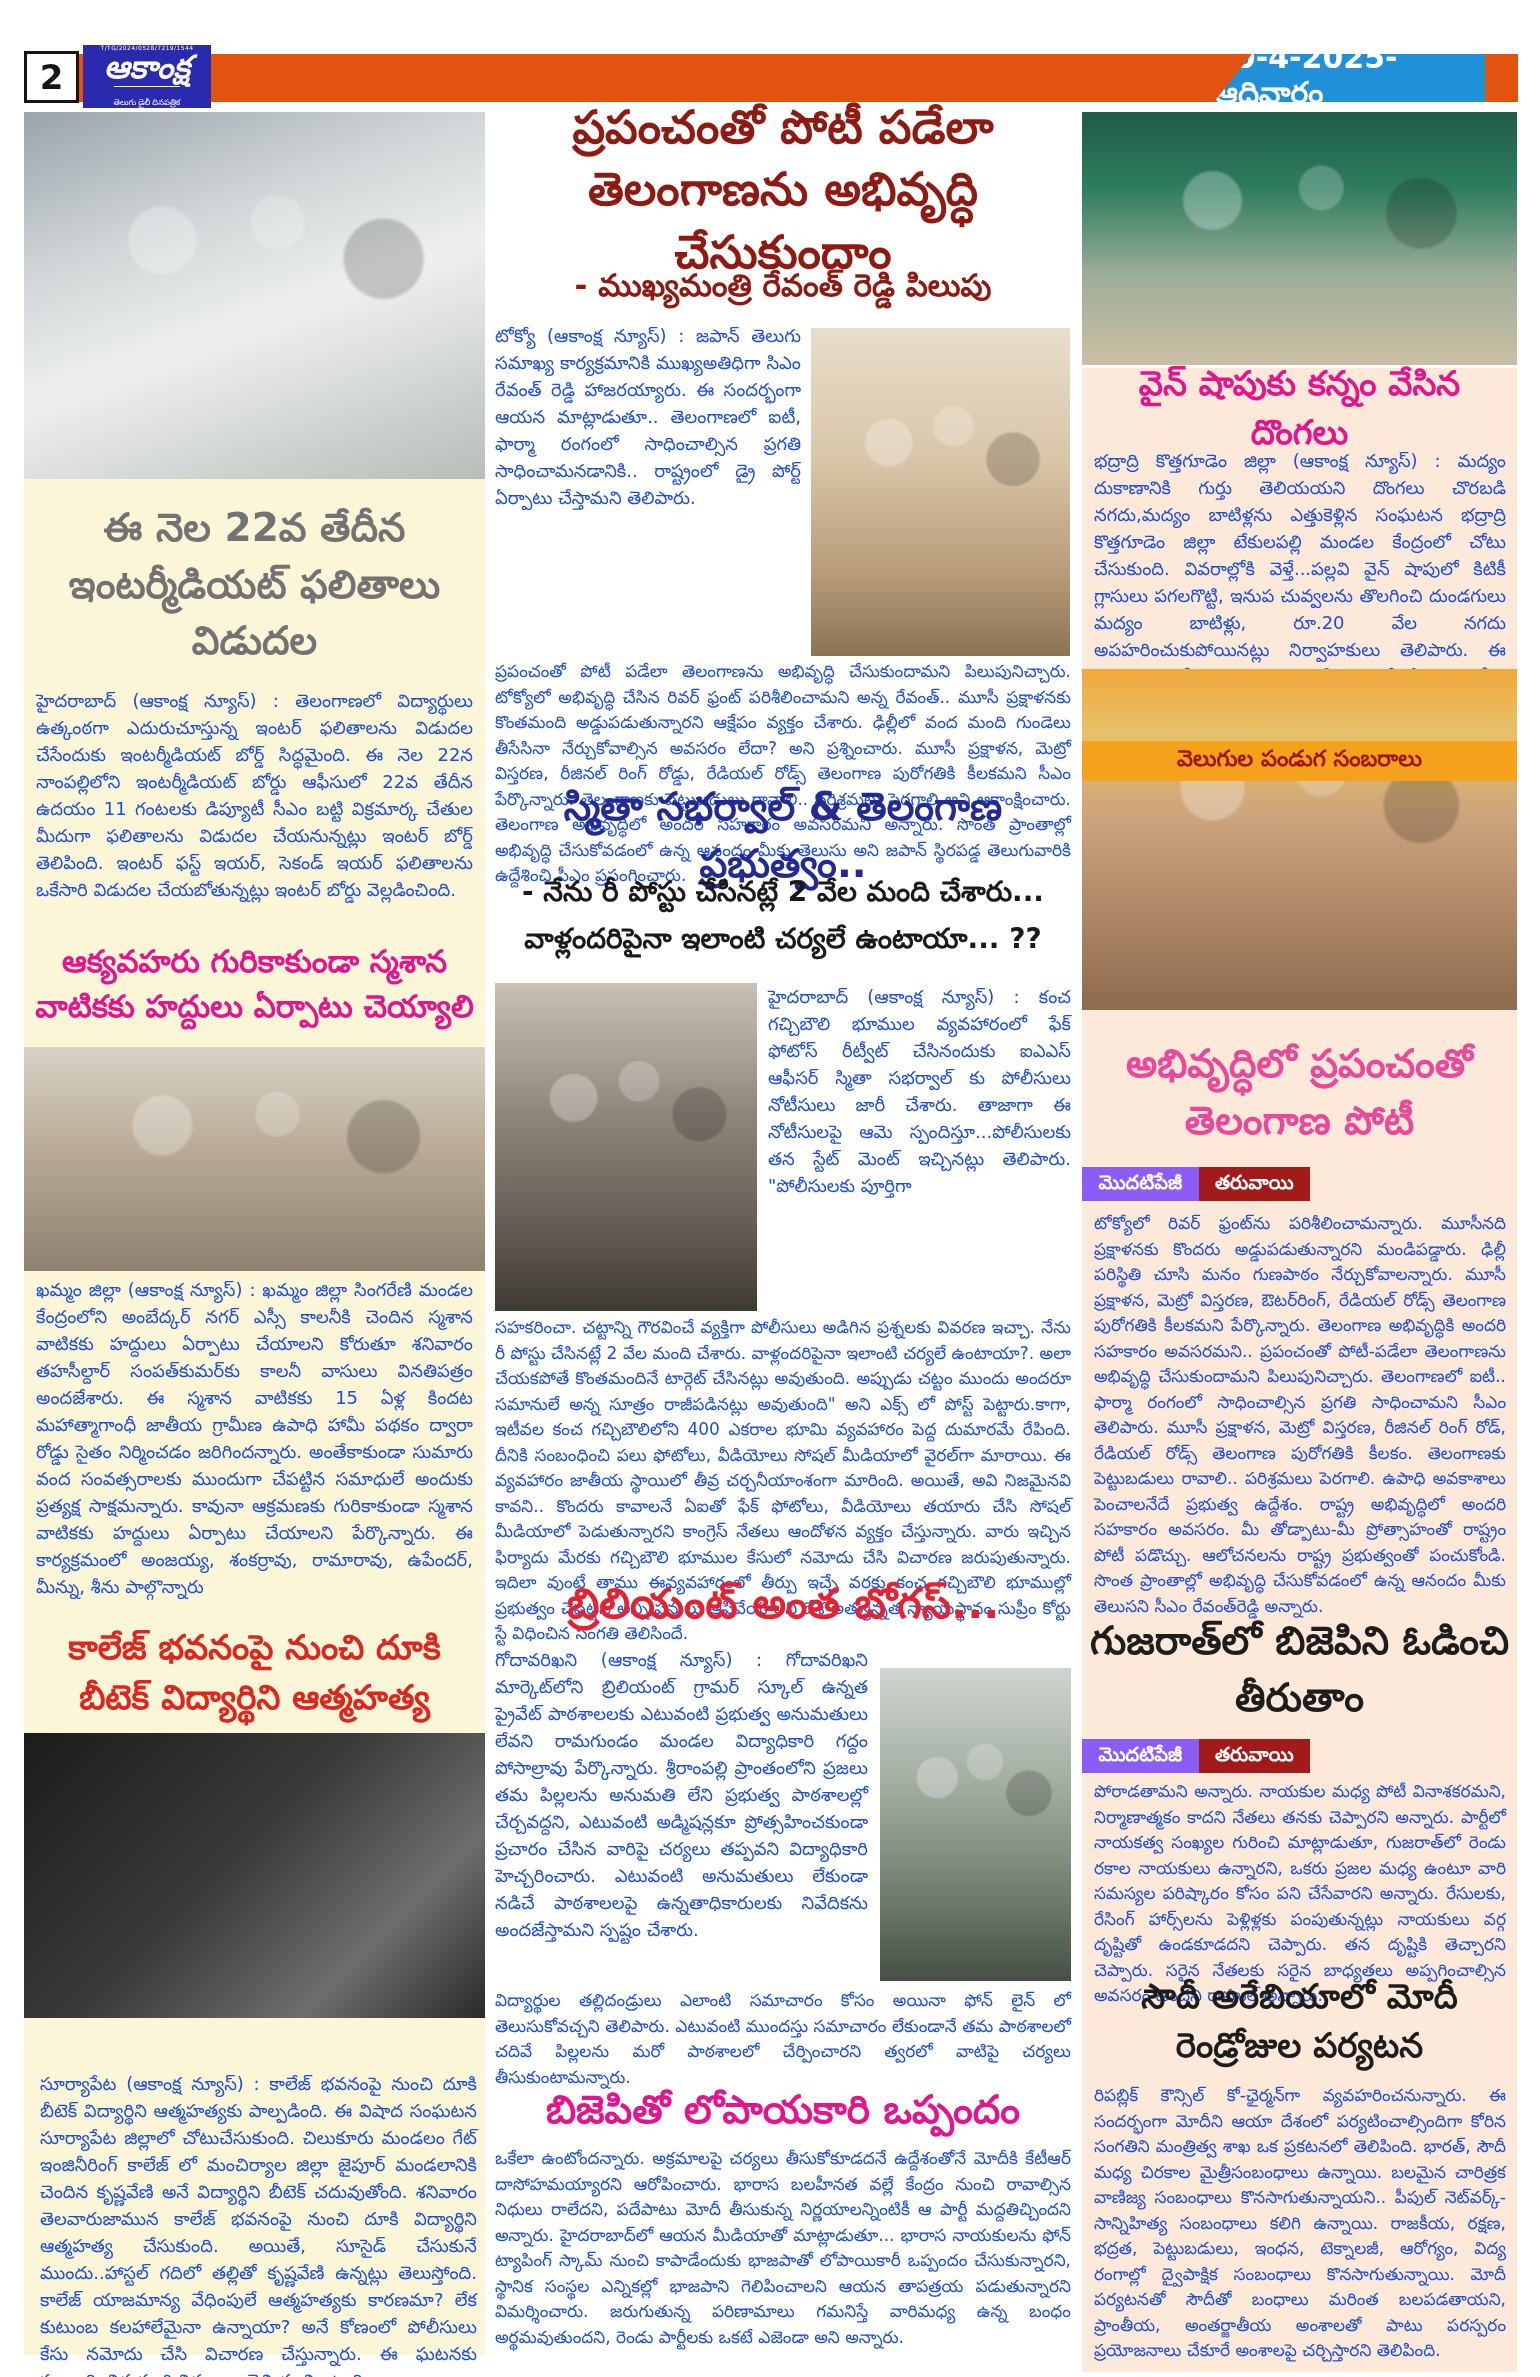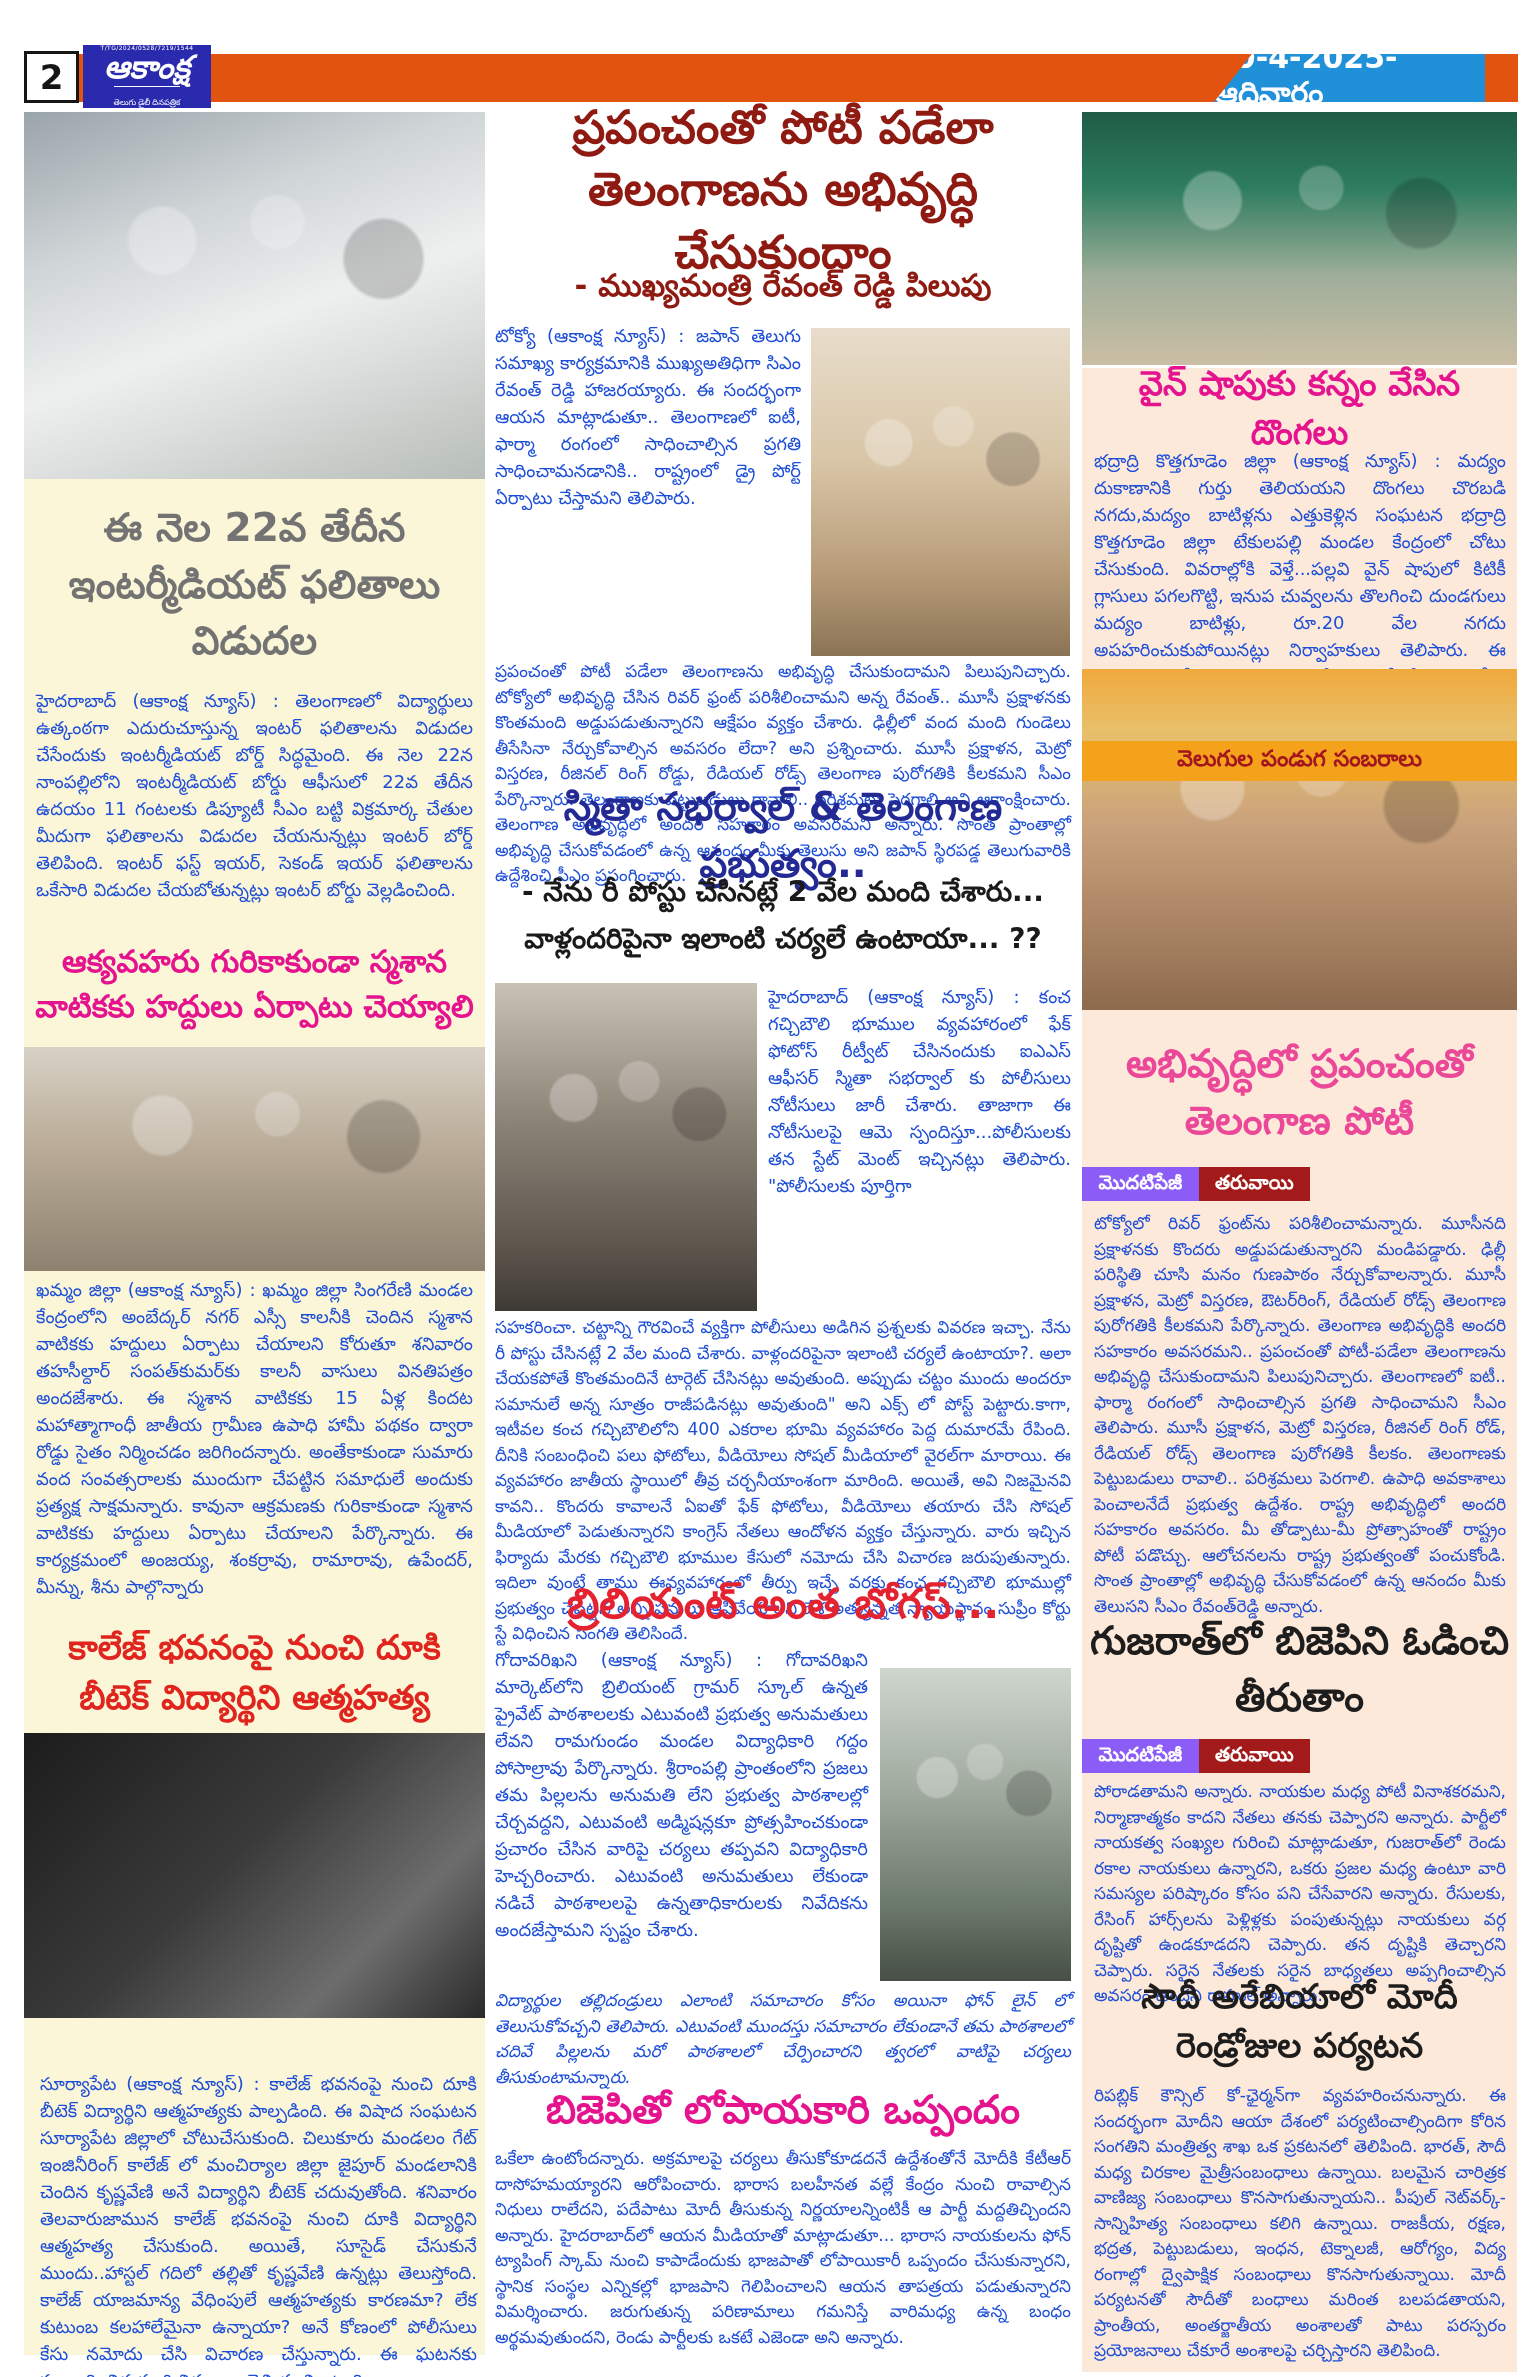--- a/index.html
+++ b/index.html
@@ -74,21 +74,21 @@
   
   .bd{font-size:18px;line-height:1.5;color:#1d4ed8;text-align:justify;box-sizing:border-box;}
   .bd-l1{left:36px;top:687px;width:437px;height:234px;}
   .bd-l2{left:36px;top:1276px;width:437px;height:337px;}
   .bd-l3{left:40px;top:2022px;width:437px;height:328px;margin-top:48px;}
   .bd-m1a{left:495px;top:322px;width:306px;height:334px;}
   .bd-m1b{left:495px;top:659px;width:576px;height:139px;font-size:17px;}
   .bd-m2a{left:768px;top:983px;width:303px;height:328px;}
   .bd-m2b{left:495px;top:1315px;width:576px;height:250px;font-size:17px;}
   .bd-m3{left:495px;top:1646px;width:373px;height:340px;}
-  .bd-m3b{left:495px;top:1988px;width:576px;height:86px;font-size:17px;font-style:italic;}
+  .bd-m3b{left:495px;top:1988px;width:576px;height:86px;font-size:17px;}
   .bd-m4{left:495px;top:2146px;width:576px;height:224px;font-size:17px;}
   .bd-r1{left:1094px;top:447px;width:412px;height:219px;}
   .bd-r2{left:1094px;top:1211px;width:412px;height:359px;font-size:17px;}
   .bd-r3{left:1094px;top:1779px;width:412px;height:182px;font-size:17px;}
   .bd-r4{left:1094px;top:2083px;width:412px;height:288px;font-size:17px;}
 </style>
 </head>
 <body>
 
 <div id="page">

